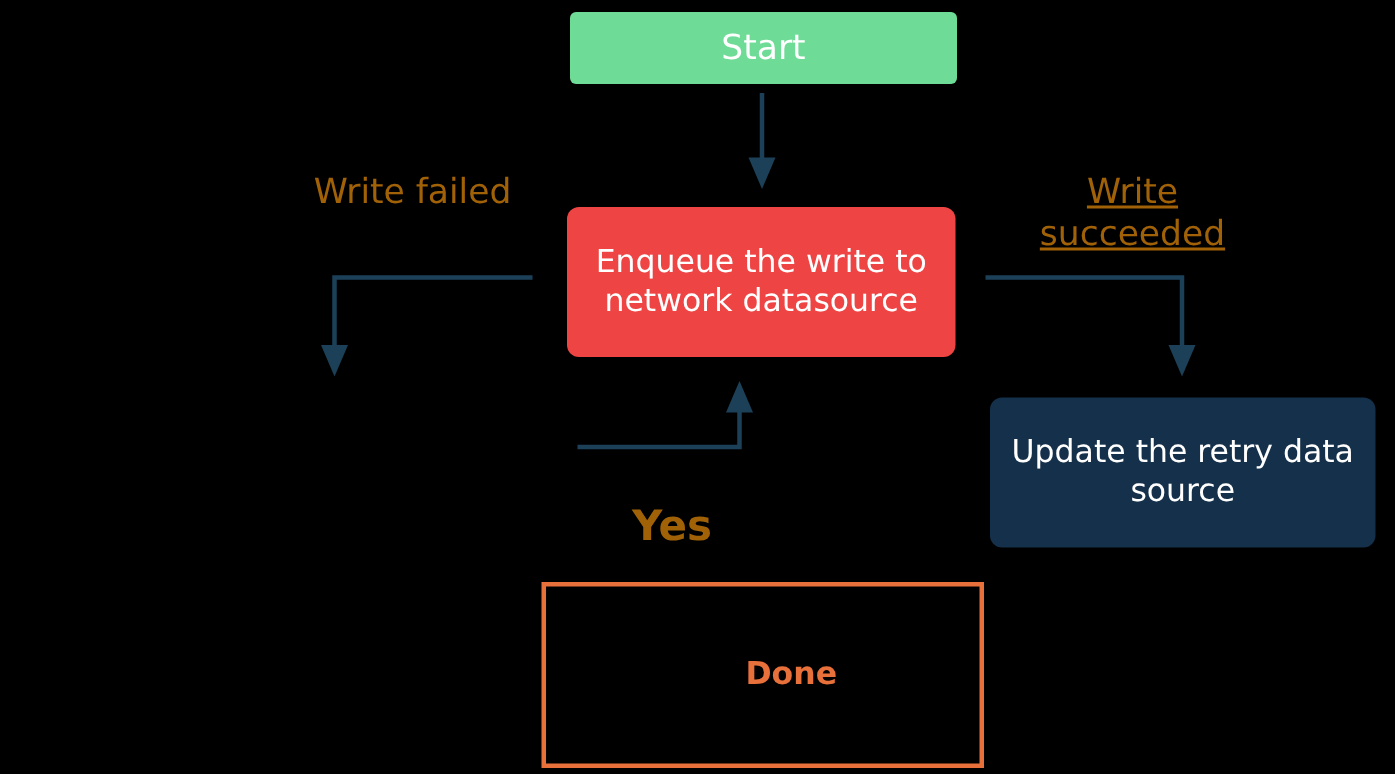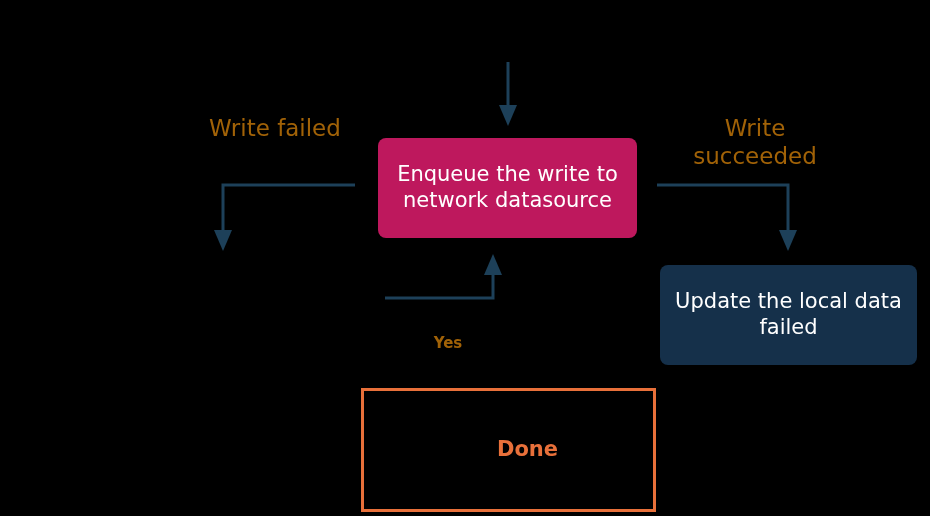--- a/index.html
+++ b/index.html
@@ -33,21 +33,21 @@
     border-radius: 4px;
     color: #ffffff;
     font-size: 23px;
     font-weight: 400;
   }
   .node-enqueue {
     left: 378px;
     top: 138px;
     width: 259px;
     height: 100px;
-    background: #be185d;
+    background: #ef4444;
     border-radius: 8px;
     color: #ffffff;
     font-size: 21px;
     font-weight: 400;
     padding: 0 0;
   }
   .node-retry {
     left: 102px;
     top: 265px;
     width: 256px;
@@ -102,21 +102,21 @@
     left: 665px;
     top: 114px;
     width: 180px;
     font-size: 23px;
     font-weight: 400;
   }
   .label-yes {
     left: 398px;
     top: 334px;
     width: 100px;
-    font-size: 15px;
+    font-size: 28px;
     font-weight: 700;
     text-align: center;
   }
   .label-no {
     left: 75px;
     top: 440px;
     width: 96px;
     font-size: 22px;
     font-weight: 700;
   }
@@ -158,34 +158,37 @@
       <path class="flow-line" d="M 657 185 L 788 185 L 788 237"></path>
       <polygon class="flow-head" points="788,251 779,230 797,230"></polygon>
     </g>
 
     <g>
       <path class="flow-line" d="M 385 298 L 493 298 L 493 268"></path>
       <polygon class="flow-head" points="493,254 484,275 502,275"></polygon>
     </g>
   </svg>
 
+  <div class="node node-start">
+    <span>Start</span>
+  </div>
 
   <div class="node node-enqueue">
     <span>Enqueue the write to network datasource</span>
   </div>
 
 
   <div class="node node-update">
-    <span>Update the local data failed</span>
+    <span>Update the retry data source</span>
   </div>
 
   <div class="node node-done">
     <span>Done</span>
   </div>
 
   <div class="edge-label label-write-failed" style="white-space: normal;">Write failed</div>
 
-  <div class="edge-label label-write-succeeded" style="white-space: normal;">Write succeeded</div>
+  <div class="edge-label label-write-succeeded" style="white-space: normal; text-decoration: underline;">Write succeeded</div>
 
   <div class="edge-label label-yes">Yes</div>
 
 
 </div>
 
 </body></html>

